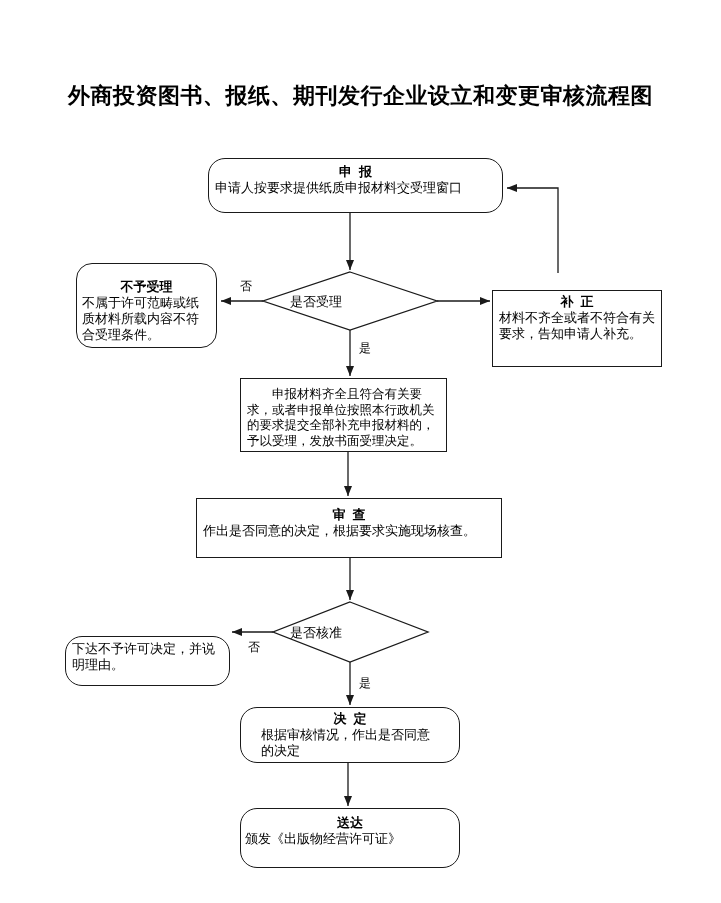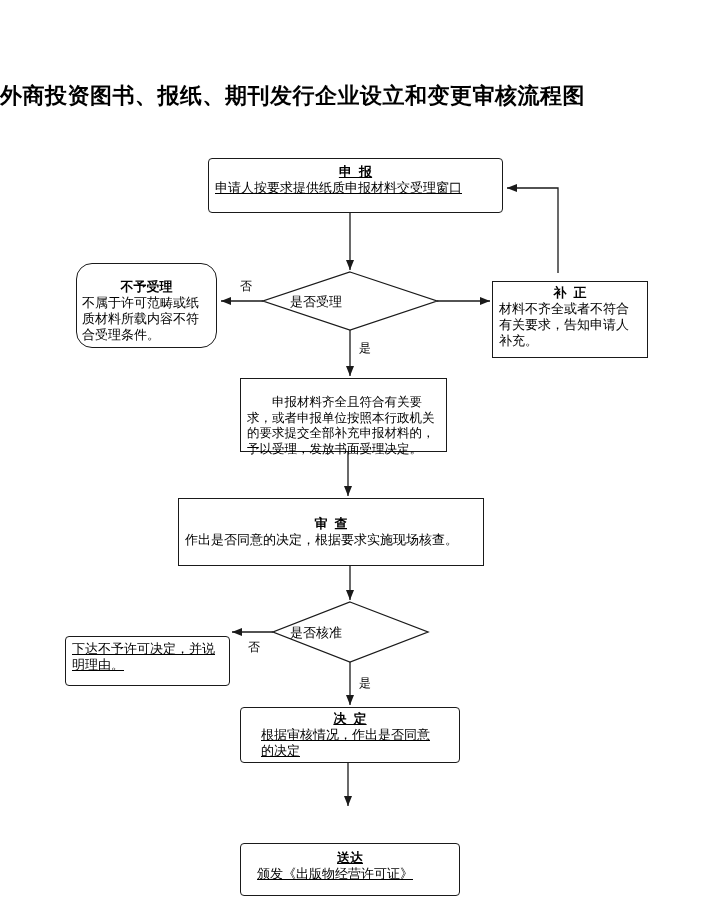--- a/index.html
+++ b/index.html
@@ -6,31 +6,31 @@
   #page{
     position:relative;
     width:721px;height:903px;
     background:#ffffff;
     font-family:"Liberation Sans","DejaVu Sans",sans-serif;
     color:#000000;
     overflow:hidden;
   }
   #page-title{
     position:absolute;left:0;top:81px;width:721px;
-    text-align:left;font-size:22px;font-weight:bold;
+    text-align:center;font-size:22px;font-weight:bold;
     letter-spacing:0.5px;color:#000;
   }
   svg.connectors{position:absolute;left:0;top:0;z-index:1;}
   .node{
     position:absolute;z-index:2;
     background:#ffffff;border:1.5px solid #1a1a1a;
     box-sizing:border-box;
     font-size:13px;line-height:1.22;color:#000;
   }
-  .rounded{border-radius:4px;text-decoration:underline;}
+  .rounded{border-radius:17px;}
   .rounded-lg{border-radius:16px;}
   .node .box-title{
     text-align:center;font-weight:bold;white-space:pre;
   }
   .node .box-body{text-align:left;}
   .center-text .box-body{text-align:left;}
   .lbl{
     position:absolute;z-index:3;font-size:12px;color:#000;
     width:20px;text-align:center;
   }
@@ -72,44 +72,44 @@
   <div class="node rounded center-text" id="node-shenbao" style="left:208px;top:158px;width:295px;height:55px;padding:5px 6px;">
     <div class="box-title">申  报</div>
     <div class="box-body">申请人按要求提供纸质申报材料交受理窗口</div>
   </div>
 
   <div class="node rounded-lg" id="node-buyu-shouli" style="left:76px;top:263px;width:141px;height:85px;padding:15px 5px;">
     <div class="box-title">不予受理</div>
     <div class="box-body">不属于许可范畴或纸质材料所载内容不符合受理条件。</div>
   </div>
 
-  <div class="node" id="node-buzheng" style="left:492px;top:281px;width:156px;height:77px;padding:3px 6px;">
+  <div class="node" id="node-buzheng" style="left:492px;top:290px;width:170px;height:77px;padding:3px 6px;">
     <div class="box-title">补  正</div>
     <div class="box-body">材料不齐全或者不符合有关要求，告知申请人补充。</div>
   </div>
 
-  <div class="node" id="node-shouli-jueding" style="left:240px;top:378px;width:207px;height:74px;padding:16px 6px;">
+  <div class="node" id="node-shouli-jueding" style="left:240px;top:378px;width:207px;height:74px;padding:8px 6px;">
     <div class="box-body">申报材料齐全且符合有关要求，或者申报单位按照本行政机关的要求提交全部补充申报材料的，予以受理，发放书面受理决定。</div>
   </div>
 
-  <div class="node center-text" id="node-shencha" style="left:178px;top:498px;width:306px;height:68px;padding:17px 6px;">
+  <div class="node center-text" id="node-shencha" style="left:196px;top:498px;width:306px;height:60px;padding:8px 6px;">
     <div class="box-title">审  查</div>
     <div class="box-body">作出是否同意的决定，根据要求实施现场核查。</div>
   </div>
 
   <div class="node rounded" id="node-xiada" style="left:65px;top:636px;width:165px;height:50px;padding:4px 6px;">
     <div class="box-body">下达不予许可决定，并说明理由。</div>
   </div>
 
   <div class="node rounded" id="node-jueding" style="left:240px;top:707px;width:220px;height:56px;padding:3px 20px;">
     <div class="box-title">决  定</div>
     <div class="box-body">根据审核情况，作出是否同意的决定</div>
   </div>
 
-  <div class="node rounded center-text" id="node-songda" style="left:240px;top:843px;width:220px;height:53px;padding:6px 16px;">
+  <div class="node rounded center-text" id="node-songda" style="left:240px;top:808px;width:220px;height:60px;padding:6px 4px;">
     <div class="box-title">送达</div>
     <div class="box-body">颁发《出版物经营许可证》</div>
   </div>
 
   <div class="dlabel" style="left:290px;top:293px;">是否受理</div>
   <div class="dlabel" style="left:290px;top:624px;">是否核准</div>
 
   <div class="lbl" style="left:236px;top:278px;">否</div>
   <div class="lbl" style="left:355px;top:340px;">是</div>
   <div class="lbl" style="left:244px;top:639px;">否</div>

